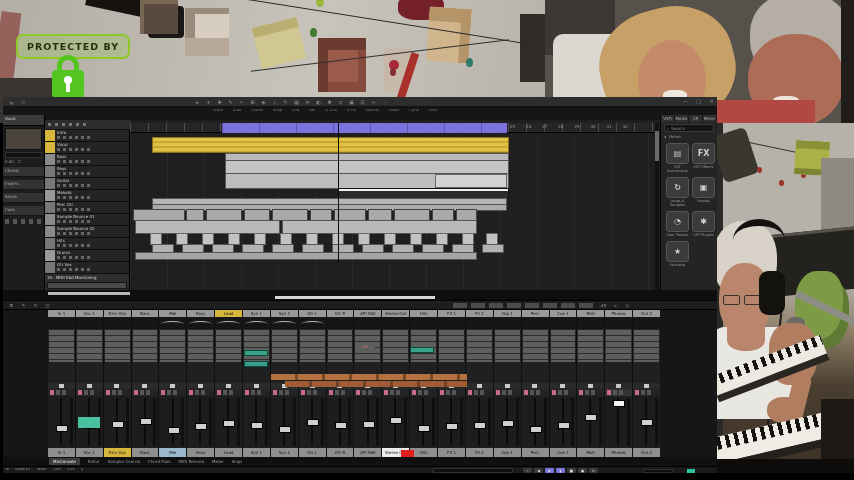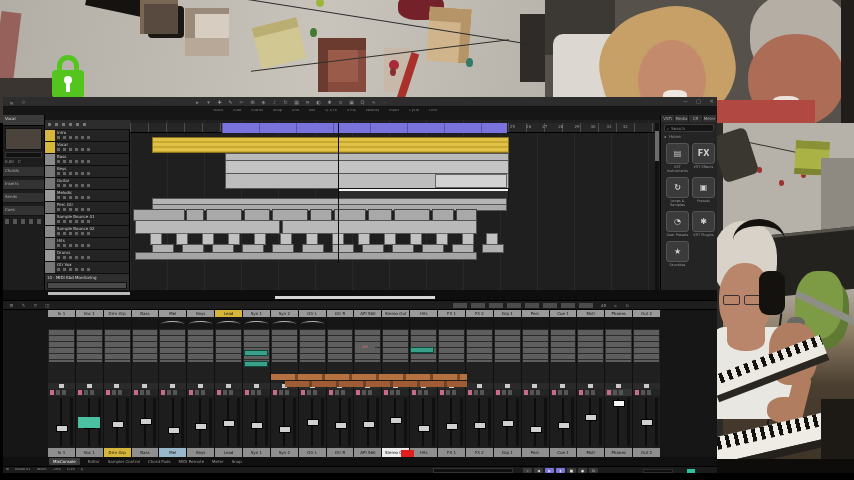--- a/index.html
+++ b/index.html
@@ -128,20 +128,23 @@
         <div class="b" style="left:118px;top:90px;width:24px;height:11px;background:#f0e8e0;border-radius:40%;"></div>
         <div class="b" style="left:205px;top:-8px;width:100px;height:90px;background:#b5aea4;border-radius:45%;"></div>
         <div class="b" style="left:203px;top:34px;width:96px;height:92px;background:#b06b52;border-radius:48%;"></div>
         <div class="b" style="left:228px;top:96px;width:26px;height:10px;background:#ece2d8;border-radius:40%;"></div>
         <div class="b" style="left:145px;top:100px;width:125px;height:25px;background:#b84640;"></div>
         <div class="b" style="left:296px;top:0;width:14px;height:123px;background:#201d1a;"></div>
       </div>
     </div>
   </div>
 
+  <div id="pbadge" class="b">
+    <span>PROTECTED BY</span>
+  </div>
   <div id="plock-sh" class="b"></div>
   <div id="plock-bd" class="b"></div>
   <div id="plock-kh" class="b"></div>
   <div id="plock-ks" class="b"></div>
 
   <div id="daw" class="b">
 
     <div class="b hdrbar" style="left:0;top:0;width:714px;height:10px;">
       <div class="b row" style="left:4px;top:2px;">
           <span class="tbi">≡</span>

